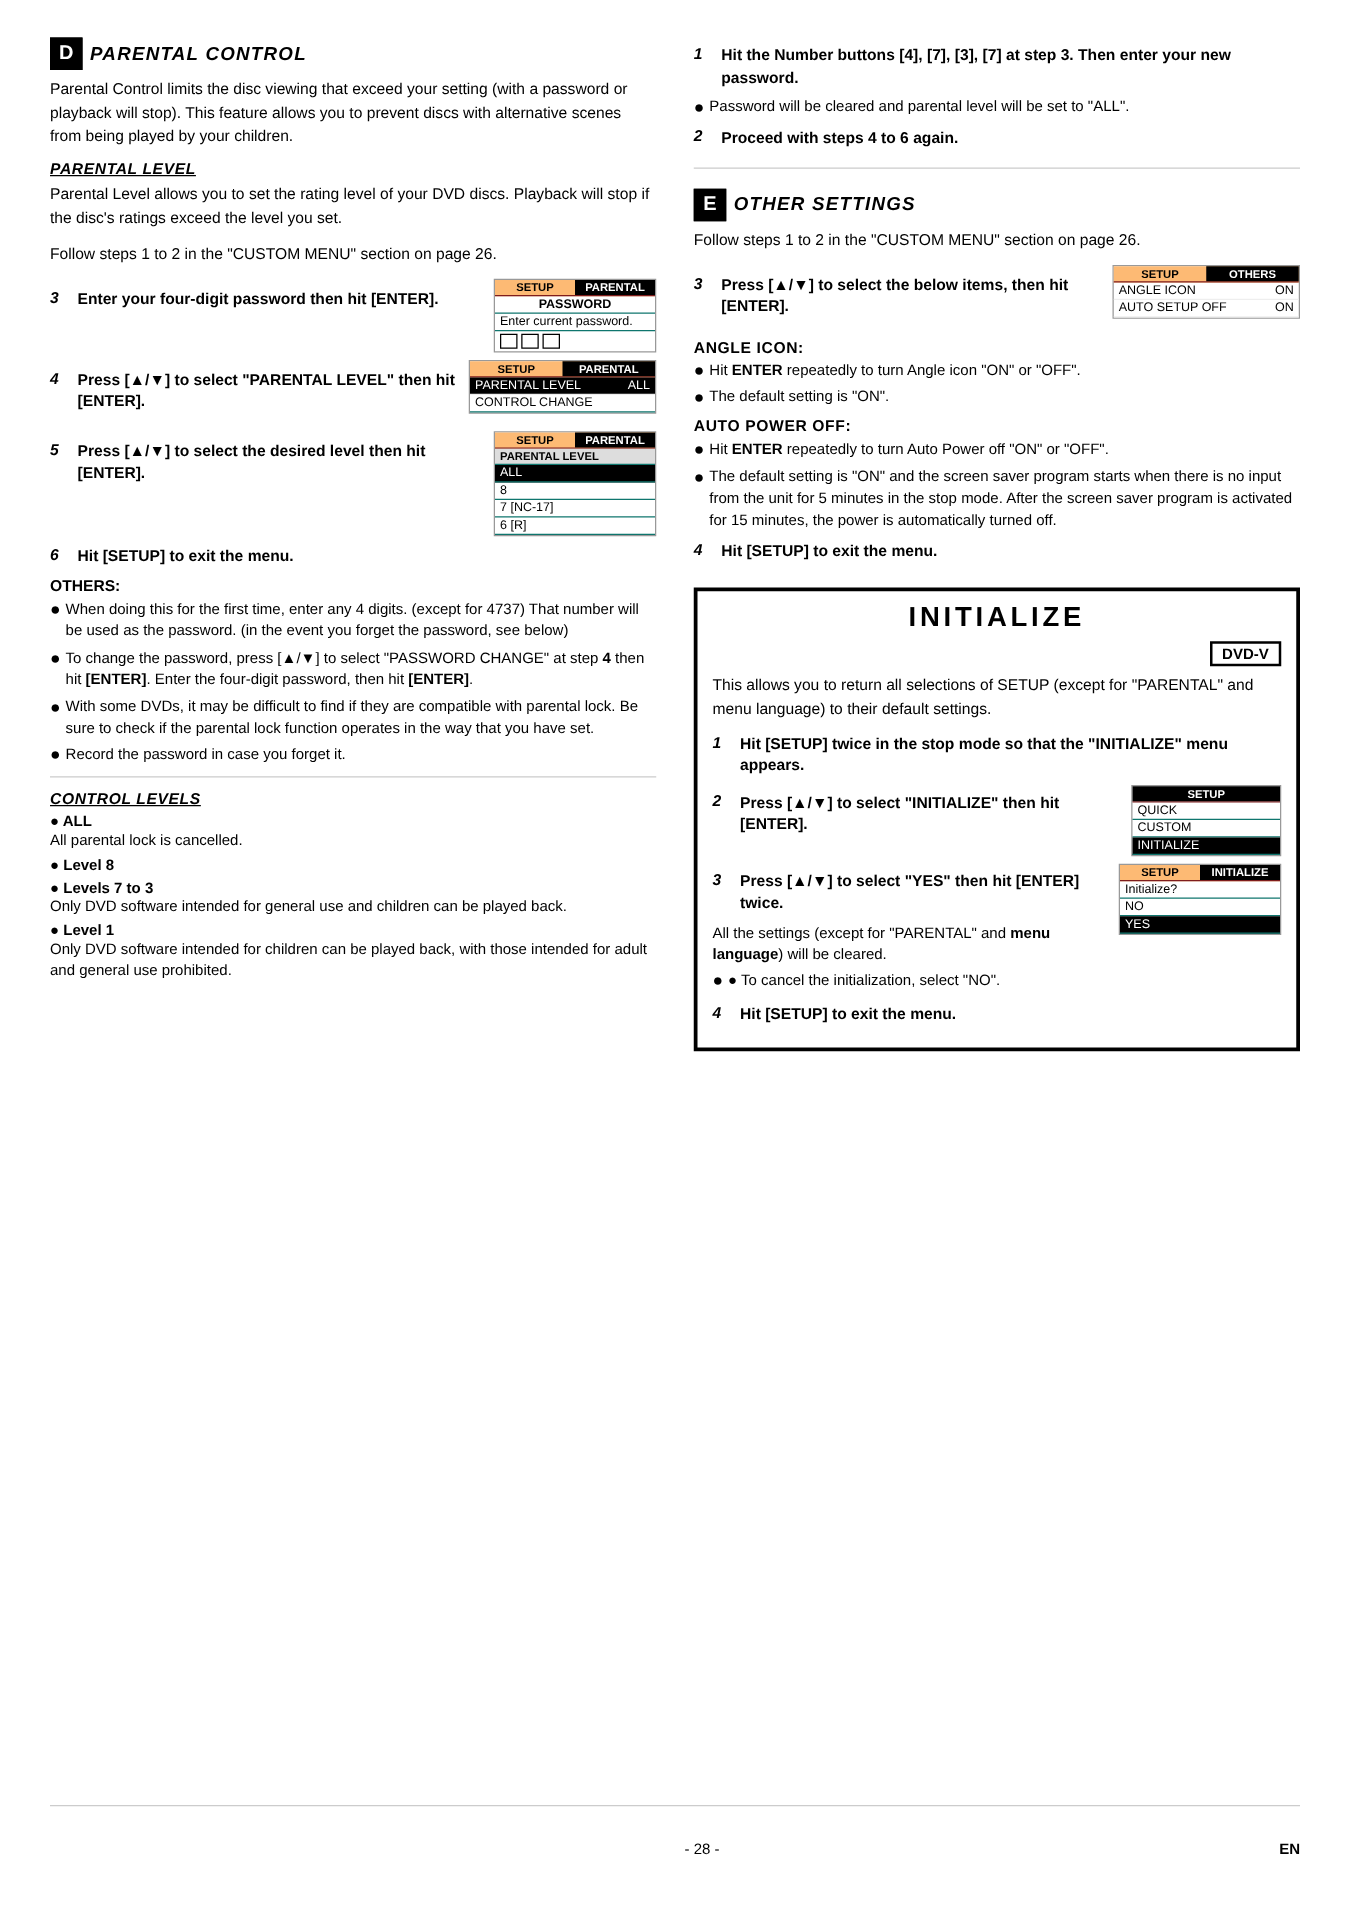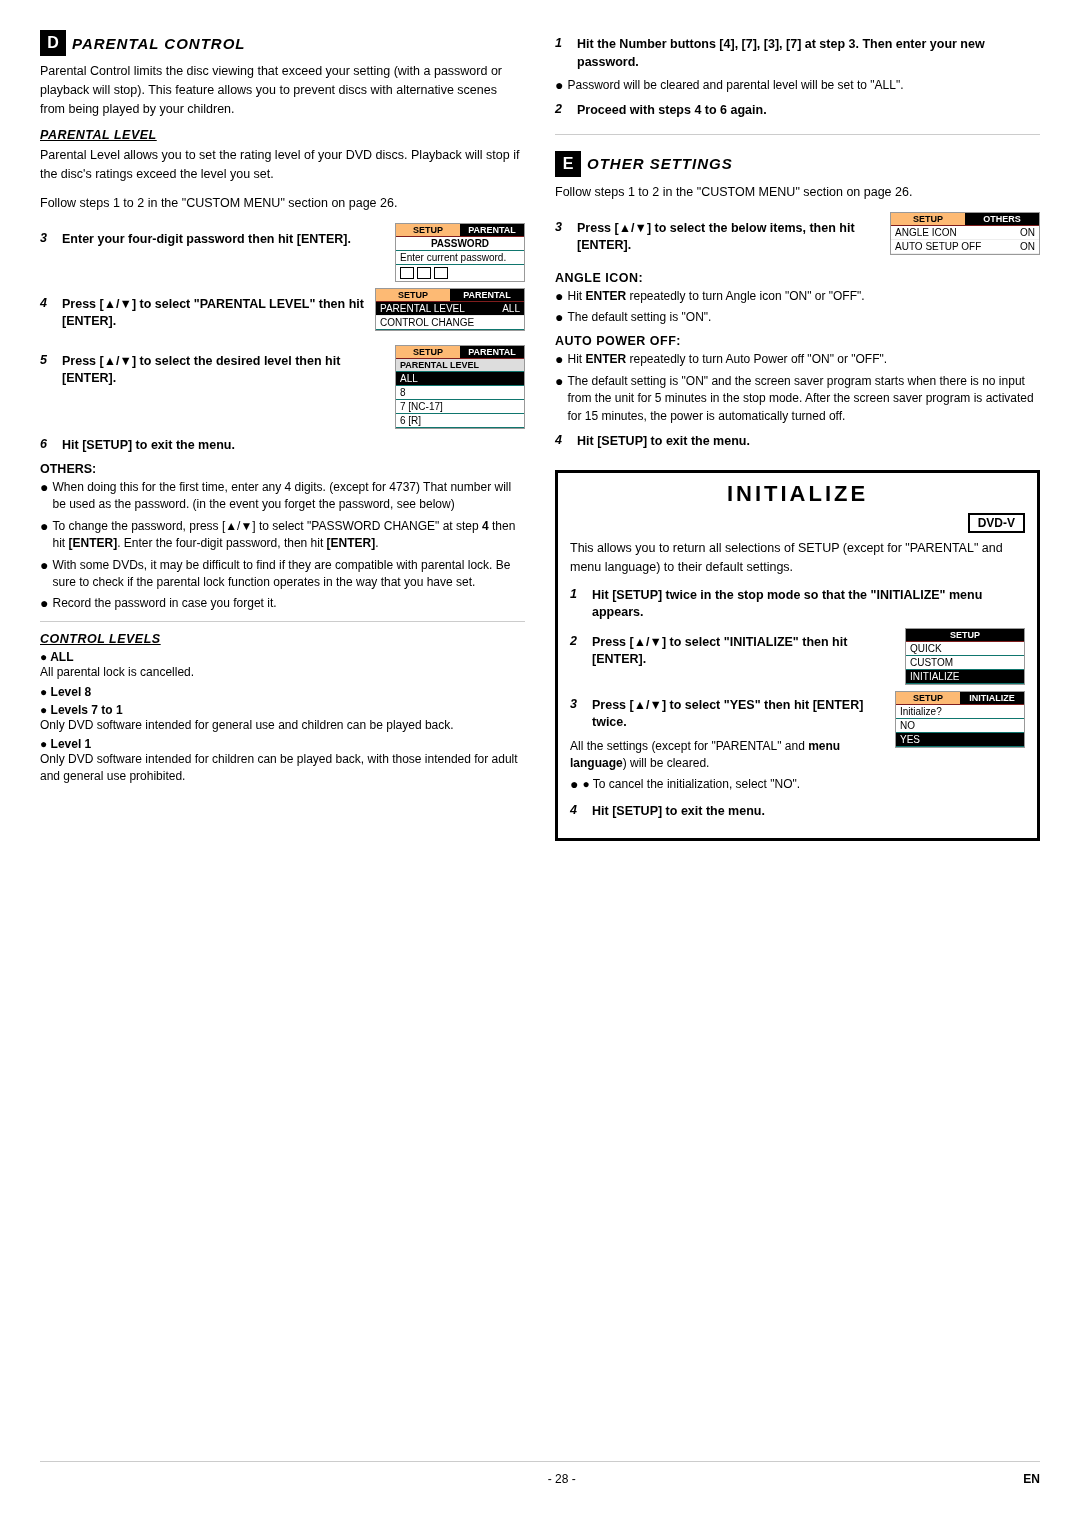--- a/index.html
+++ b/index.html
@@ -250,21 +250,21 @@
       content: '';
       display: block;
       clear: both;
     }
     
     .page-footer {
       display: flex;
       justify-content: space-between;
       align-items: center;
       margin-top: 20px;
-      padding-top: 10px;
+      padding-top: 27px;
       border-top: 1px solid #ccc;
     }
     .page-number {
       font-size: 12px;
       text-align: center;
       flex: 1;
     }
     .lang-indicator {
       font-size: 12px;
       font-weight: bold;
@@ -427,21 +427,21 @@
       <hr class="separator-line">
       <div class="sub-heading">CONTROL LEVELS</div>
       <div class="level-item">
         <div class="level-title">● ALL</div>
         <div class="level-desc">All parental lock is cancelled.</div>
       </div>
       <div class="level-item">
         <div class="level-title">● Level 8</div>
       </div>
       <div class="level-item">
-        <div class="level-title">● Levels 7 to 1</div>
+        <div class="level-title">● Levels 7 to 3</div>
         <div class="level-desc">Only DVD software intended for general use and children can be played back.</div>
       </div>
       <div class="level-item">
         <div class="level-title">● Level 1</div>
         <div class="level-desc">Only DVD software intended for children can be played back, with those intended for adult and general use prohibited.</div>
       </div>
     </div>
 
     <div class="right-col">
 

